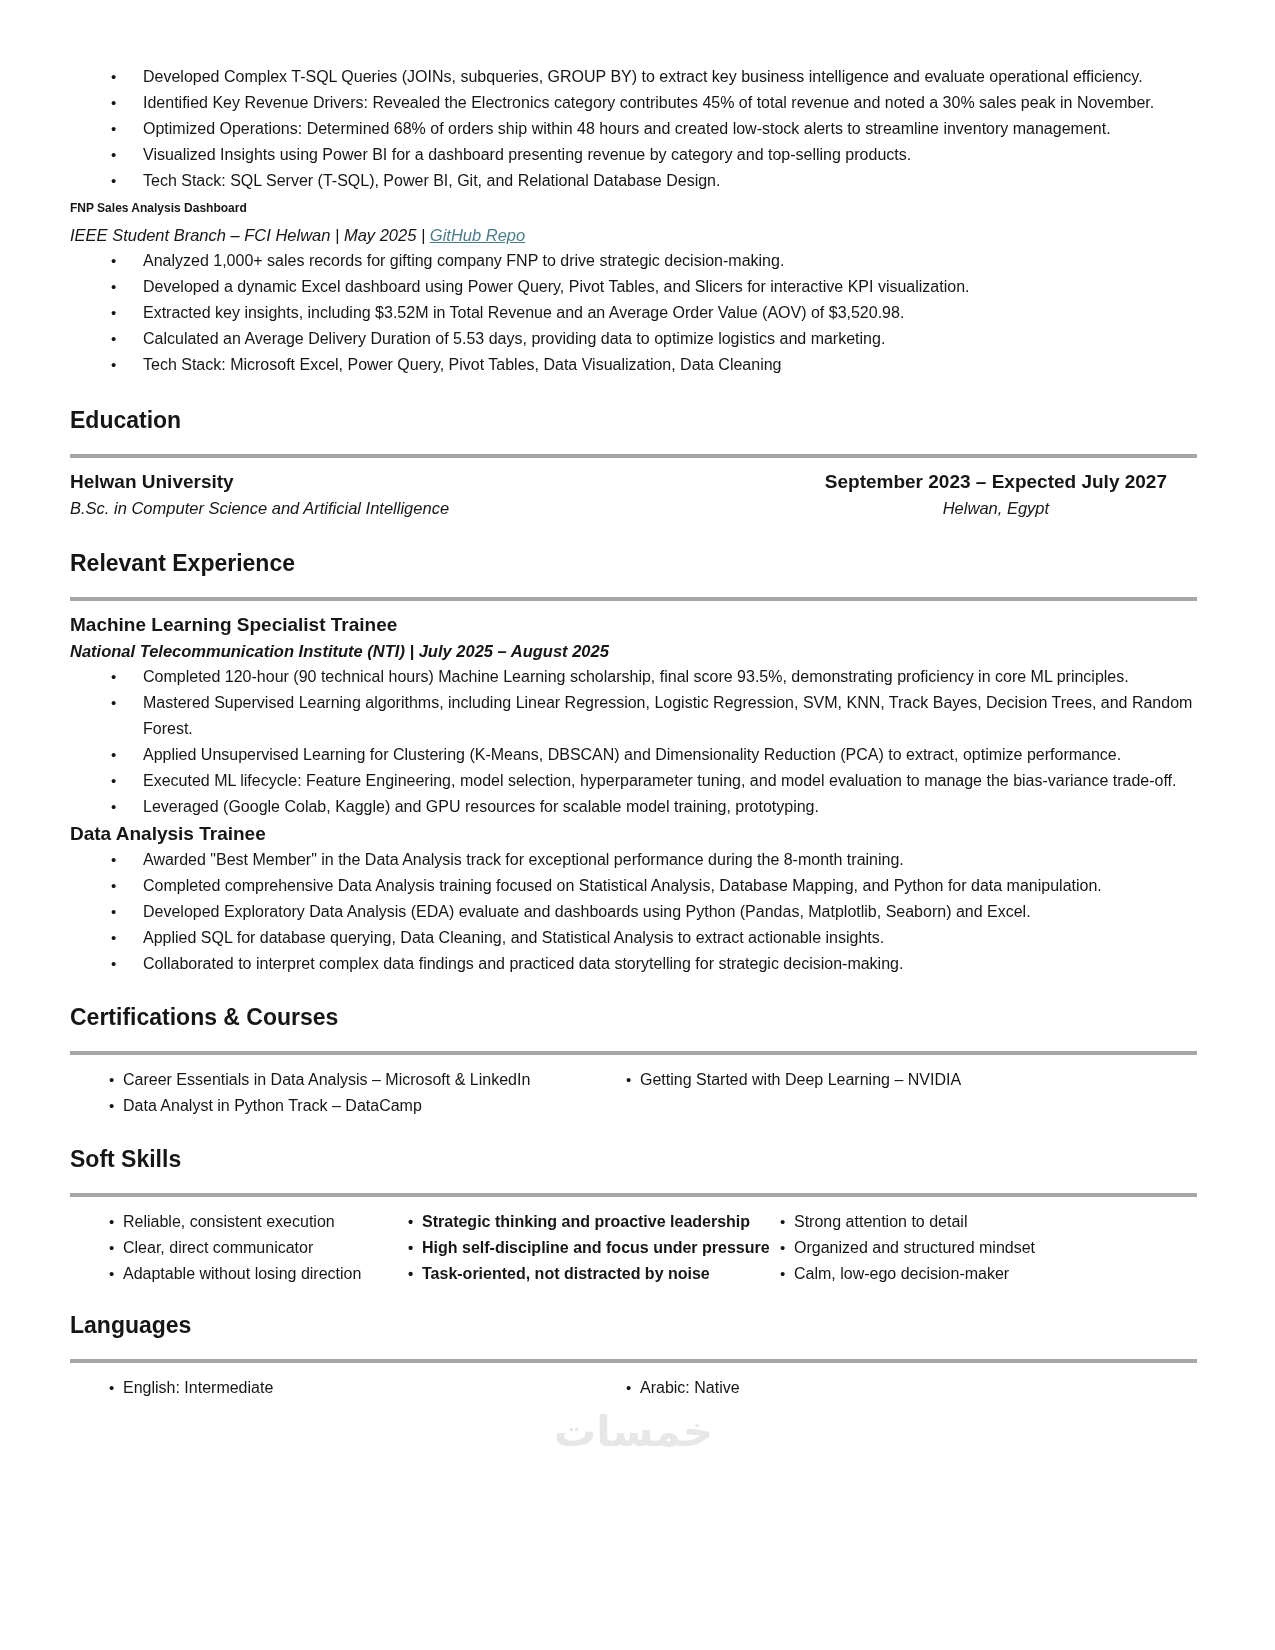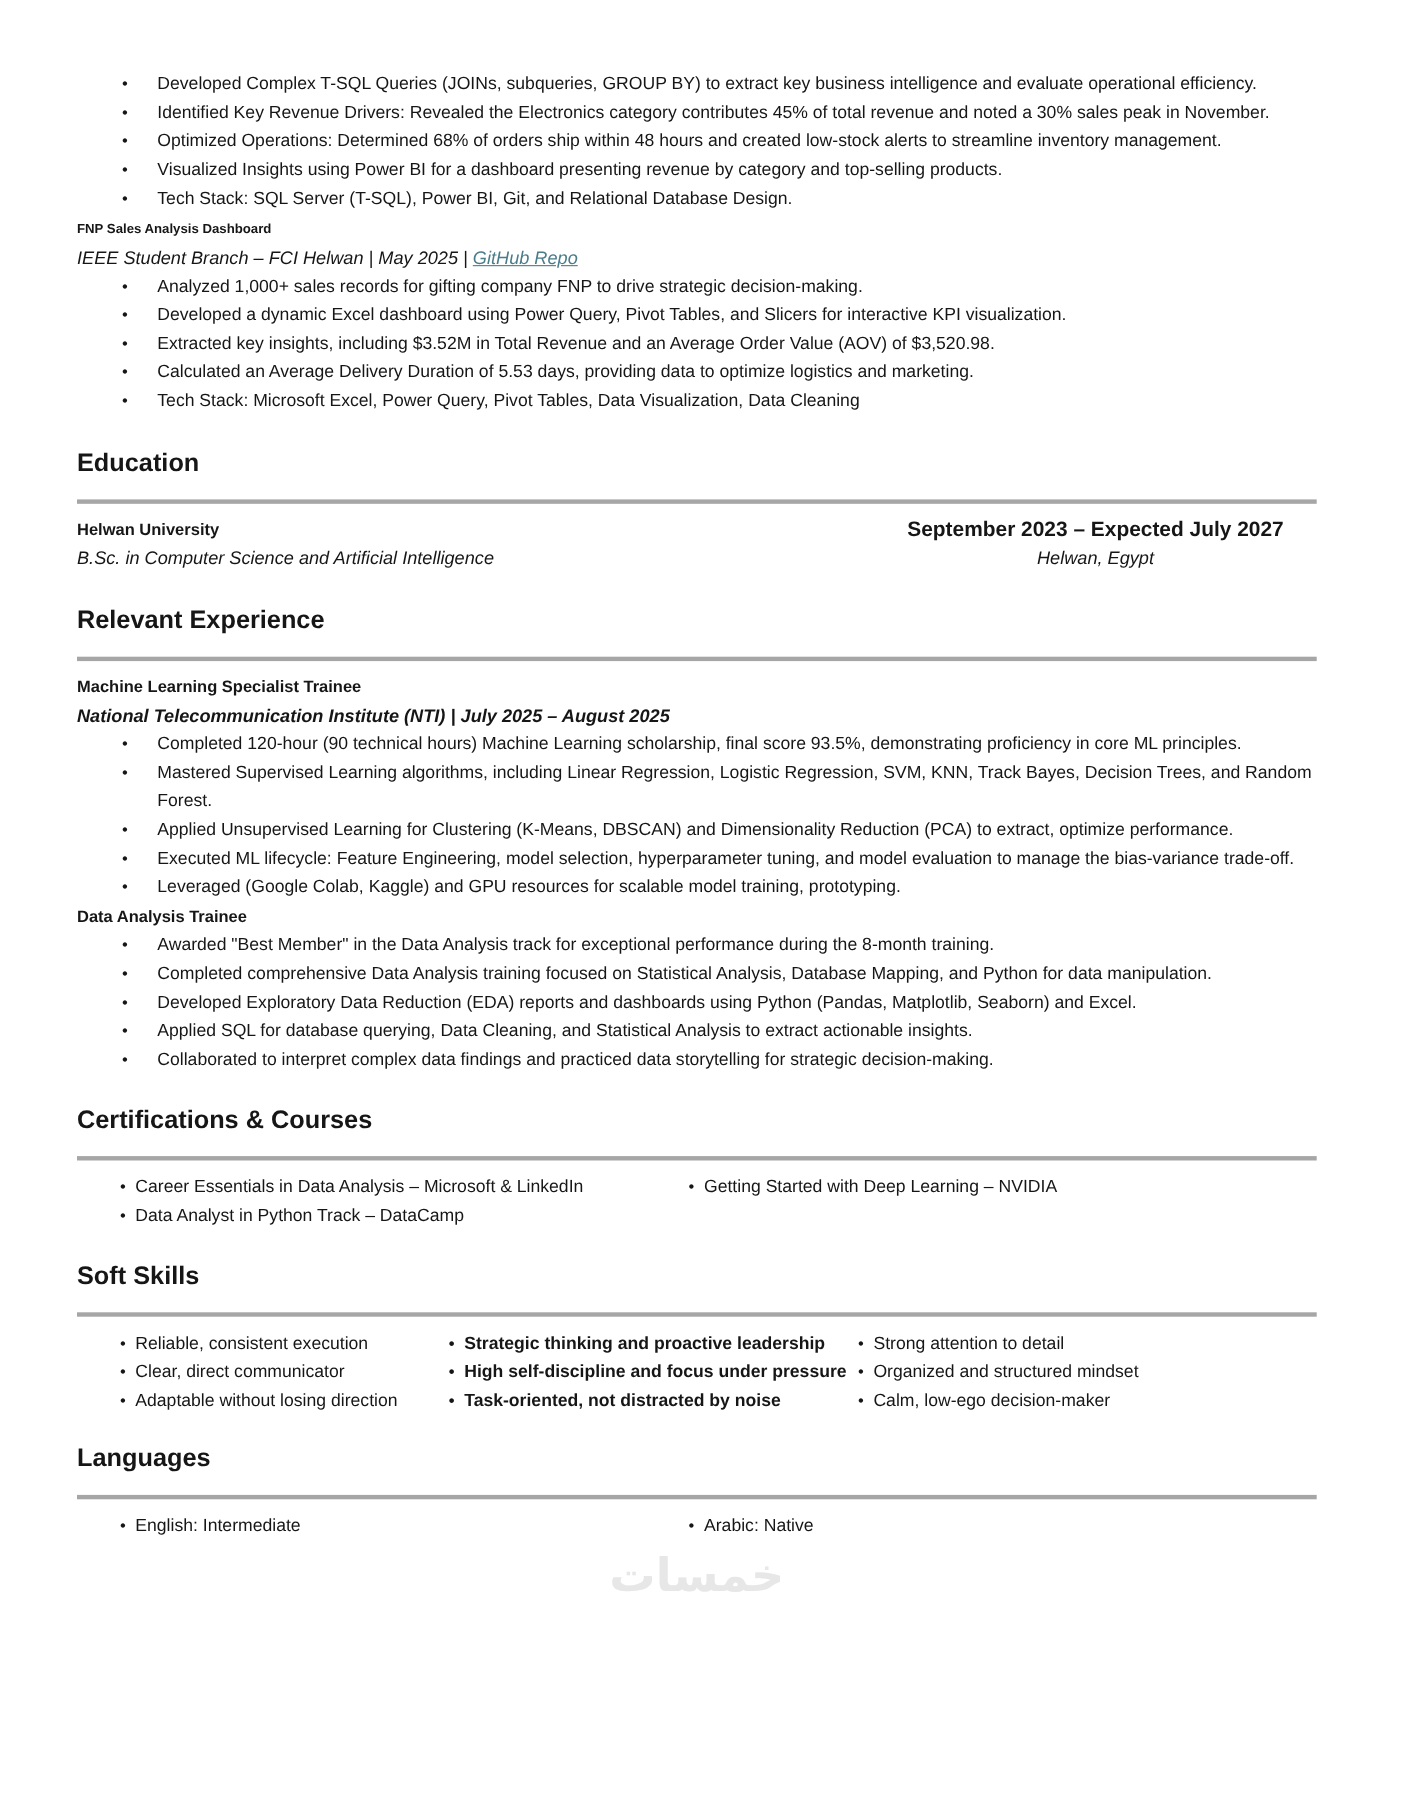--- a/index.html
+++ b/index.html
@@ -24,21 +24,21 @@
     font-size:16px;
     line-height:26px;
   }
   ul.bullets li::before{
     content:"\2022";
     position:absolute;
     left:41px;top:0;
     font-size:15px;
   }
   .item-title{font-size:12px;font-weight:bold;line-height:28px;}
-  .job-title{font-size:15px;font-weight:bold;line-height:27px;}
+  .job-title{font-size:19px;font-weight:bold;line-height:27px;}
   .item-sub{font-size:16.5px;font-style:italic;line-height:26px;}
   .strong{font-weight:bold;}
   .section-heading{font-size:23px;font-weight:bold;line-height:32px;margin:26px 0 18px 0;}
   .mt-sm{margin-top:24px;}
   .mt-xs{margin-top:22px;}
   .divider{height:4px;background:#a6a6a6;margin:0 0 10px 0;}
   .divider.pad{margin-bottom:12px;}
   .edu-row{display:flex;justify-content:space-between;align-items:flex-start;}
   .edu-right{text-align:center;padding-right:30px;}
   .edu-dates{font-size:19px;font-weight:bold;line-height:27px;}
@@ -119,21 +119,21 @@
     <li>Mastered Supervised Learning algorithms, including Linear Regression, Logistic Regression, SVM, KNN, Track Bayes, Decision Trees, and Random Forest.</li>
     <li>Applied Unsupervised Learning for Clustering (K-Means, DBSCAN) and Dimensionality Reduction (PCA) to extract, optimize performance.</li>
     <li>Executed ML lifecycle: Feature Engineering, model selection, hyperparameter tuning, and model evaluation to manage the bias-variance trade-off.</li>
     <li>Leveraged (Google Colab, Kaggle) and GPU resources for scalable model training, prototyping.</li>
   </ul>
 
   <div class="job-title">Data Analysis Trainee</div>
   <ul class="bullets jb">
     <li>Awarded "Best Member" in the Data Analysis track for exceptional performance during the 8-month training.</li>
     <li>Completed comprehensive Data Analysis training focused on Statistical Analysis, Database Mapping, and Python for data manipulation.</li>
-    <li>Developed Exploratory Data Reduction (EDA) reports and dashboards using Python (Pandas, Matplotlib, Seaborn) and Excel.</li>
+    <li>Developed Exploratory Data Analysis (EDA) evaluate and dashboards using Python (Pandas, Matplotlib, Seaborn) and Excel.</li>
     <li>Applied SQL for database querying, Data Cleaning, and Statistical Analysis to extract actionable insights.</li>
     <li>Collaborated to interpret complex data findings and practiced data storytelling for strategic decision-making.</li>
   </ul>
 
   <div class="section-heading mt-sm">Certifications &amp; Courses</div>
   <div class="divider pad"></div>
   <div class="cols">
     <ul class="mini col-cert1">
       <li>Career Essentials in Data Analysis – Microsoft &amp; LinkedIn</li>
       <li>Data Analyst in Python Track – DataCamp</li>

